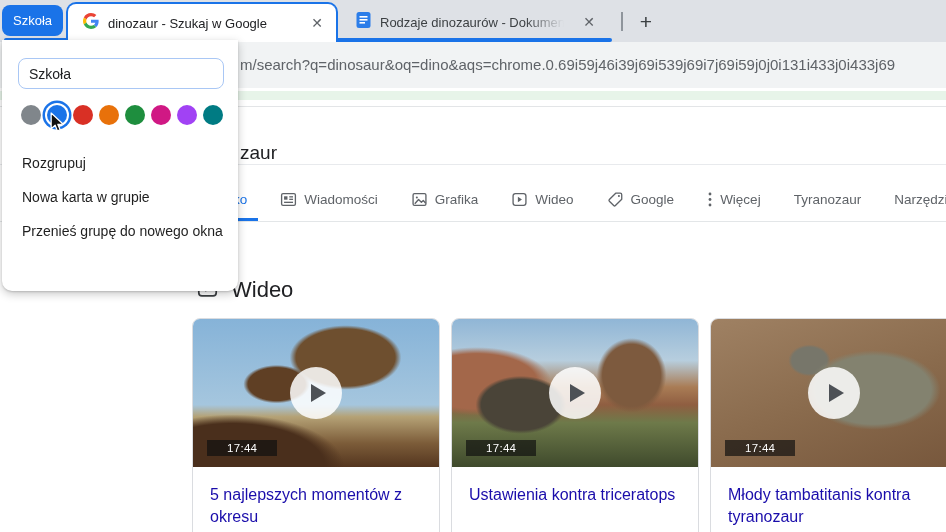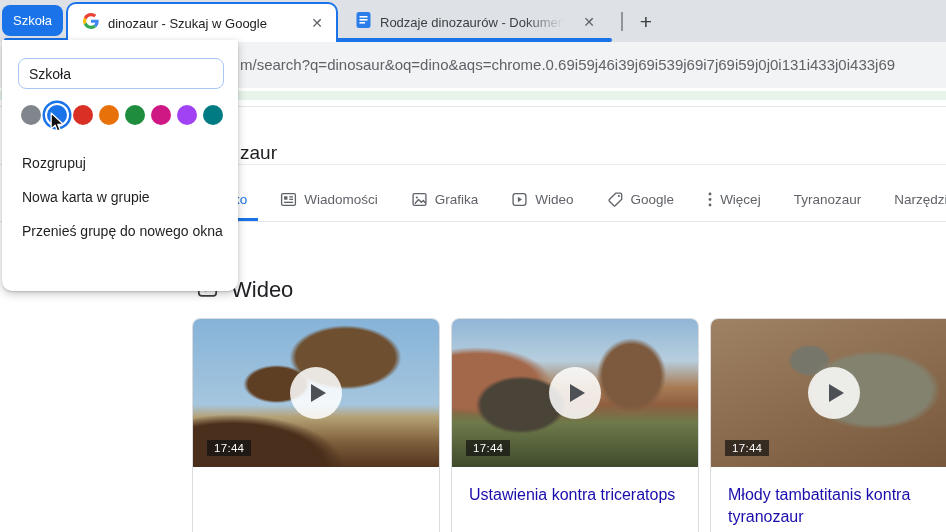--- a/index.html
+++ b/index.html
@@ -79,21 +79,21 @@
       radial-gradient(105px 62px at 66% 48%, #83826f 0 55%, rgba(131,130,111,0) 64%),
       radial-gradient(32px 24px at 40% 28%, #77766a 0 55%, rgba(119,118,106,0) 66%),
       linear-gradient(160deg,#9f8163 0%,#8a6b4d 52%,#77573c 100%); }
   .play {
     position:absolute; left:50%; top:50%; transform:translate(-50%,-50%);
     width:52px; height:52px; border-radius:50%; background:rgba(255,255,255,.85);
     display:flex; align-items:center; justify-content:center;
   }
   .play .tri { width:0; height:0; border-left:15px solid #4d5156; border-top:9.5px solid transparent; border-bottom:9.5px solid transparent; margin-left:5px; }
   .duration {
-    position:absolute; left:14px; bottom:11px; padding:2px 7px; border-radius:0;
+    position:absolute; left:14px; bottom:11px; padding:2px 20px; border-radius:0;
     background:rgba(15,15,15,.68); color:#fff; font-size:11.5px; letter-spacing:.3px;
   }
   .card-title { padding:17px 17px 0 17px; font-size:16px; line-height:21.5px; color:#1a0dab; }
 
   
   .menu {
     position:absolute; left:2px; top:40px; width:236px; height:251px; z-index:10;
     background:#fff; border-radius:0 0 10px 10px;
     box-shadow:0 3px 10px rgba(0,0,0,.22), 0 1px 2px rgba(0,0,0,.15);
   }
@@ -241,20 +241,21 @@
     </div>
 
     <div class="cards">
       <div class="card">
         <div class="thumb thumb1">
           <div class="play">
               <div class="tri"></div>
             </div>
           <div class="duration">17:44</div>
         </div>
+        <div class="card-title">5 najlepszych momentów z okresu</div>
       </div>
       <div class="card">
         <div class="thumb thumb2">
           <div class="play">
               <div class="tri"></div>
             </div>
           <div class="duration">17:44</div>
         </div>
         <div class="card-title">Ustawienia kontra triceratops</div>
       </div>

